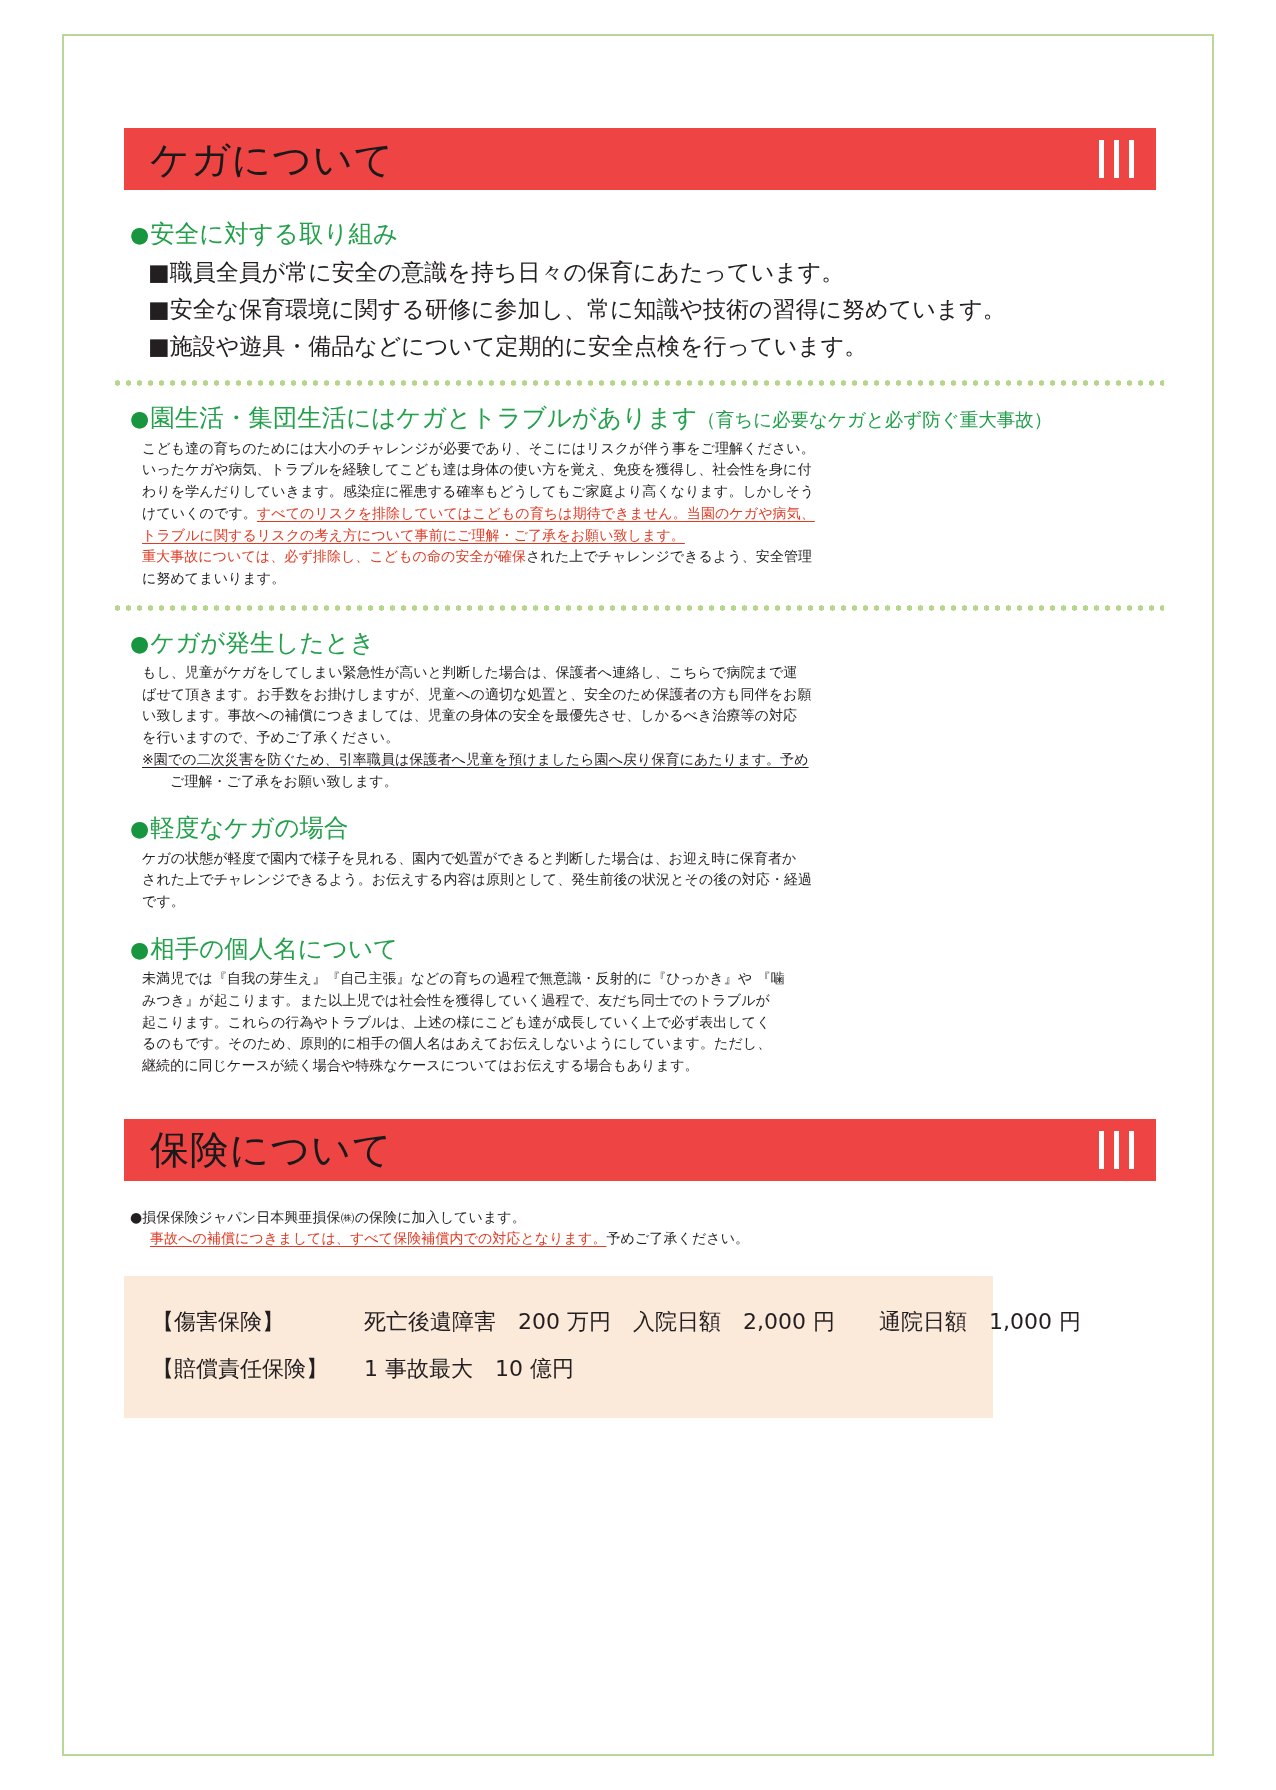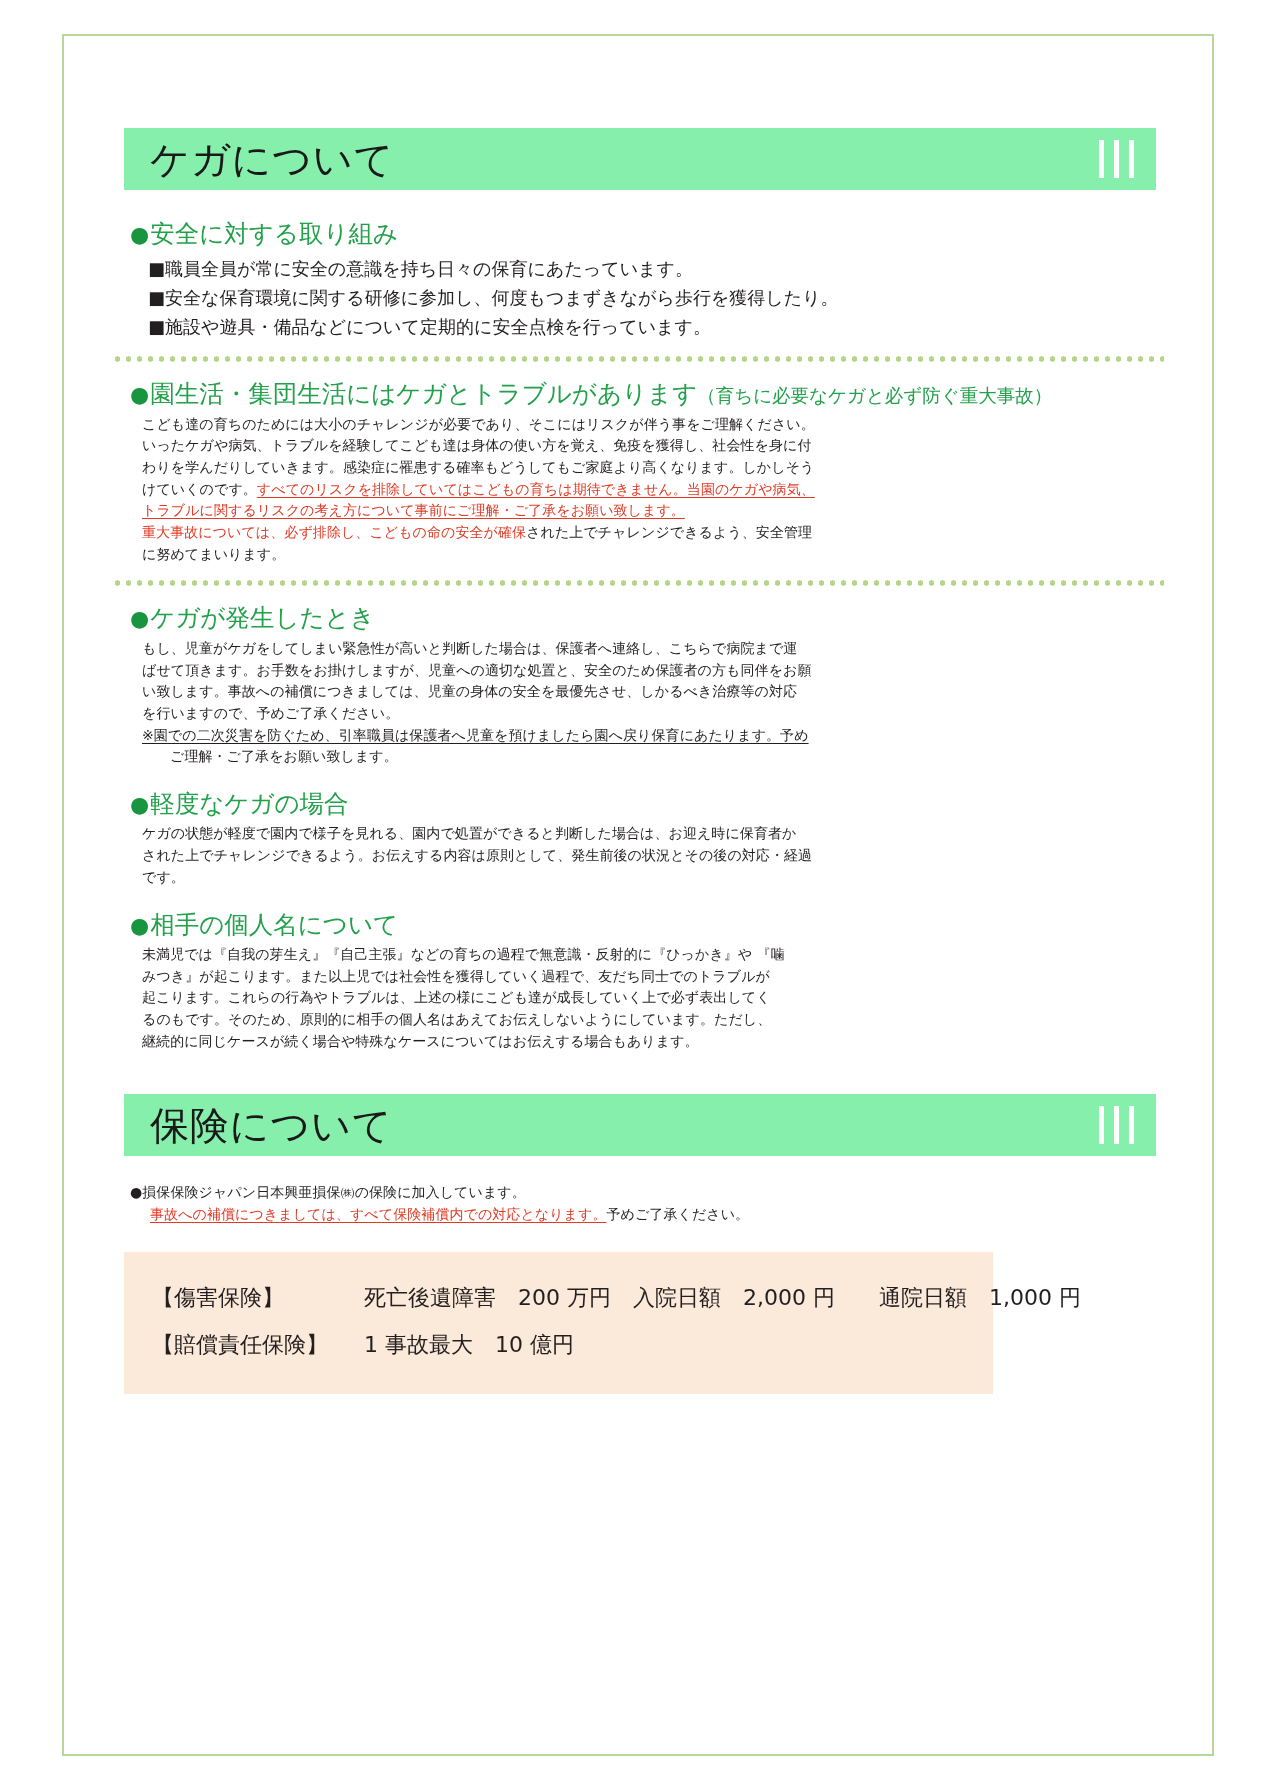--- a/index.html
+++ b/index.html
@@ -34,21 +34,21 @@
   .content {
     position: absolute;
     left: 112px;
     top: 128px;
     width: 1052px;
   }
 
   
   .band {
     position: relative;
-    background: #86efac;
+    background: #ef4444;
     height: 62px;
     margin-left: 12px;
     margin-right: 8px;
     display: flex;
     align-items: center;
     box-sizing: border-box;
   }
   .band-title {
     font-size: 39px;
     line-height: 1;
@@ -130,21 +130,21 @@
     padding-left: 28px;
   }
 
   
   .sq-list {
     margin: 0;
     padding: 0 0 0 36px;
     list-style: none;
   }
   .sq-list li {
-    font-size: 18px;
+    font-size: 23px;
     line-height: 1.62;
     white-space: nowrap;
   }
 
   
   .ins-table {
     margin: 26px 0 0 12px;
     width: 869px;
     background: #fbe9da;
     padding: 22px 0 26px 0;
@@ -187,21 +187,21 @@
     </div>
 
     <div class="block-gap-md"></div>
 
     <div>
       <div class="h-green">
         <span class="bullet">●</span><span>安全に対する取り組み</span>
       </div>
       <ul class="sq-list">
         <li>■職員全員が常に安全の意識を持ち日々の保育にあたっています。</li>
-        <li>■安全な保育環境に関する研修に参加し、何度もつまずきながら歩行を獲得したり。</li>
+        <li>■安全な保育環境に関する研修に参加し、常に知識や技術の習得に努めています。</li>
         <li>■施設や遊具・備品などについて定期的に安全点検を行っています。</li>
       </ul>
     </div>
 
     <div class="dots"></div>
 
     <div>
       <div class="h-green">
         <span class="bullet">●</span><span>園生活・集団生活にはケガとトラブルがあります</span><span class="sub">（育ちに必要なケガと必ず防ぐ重大事故）</span>
       </div>

